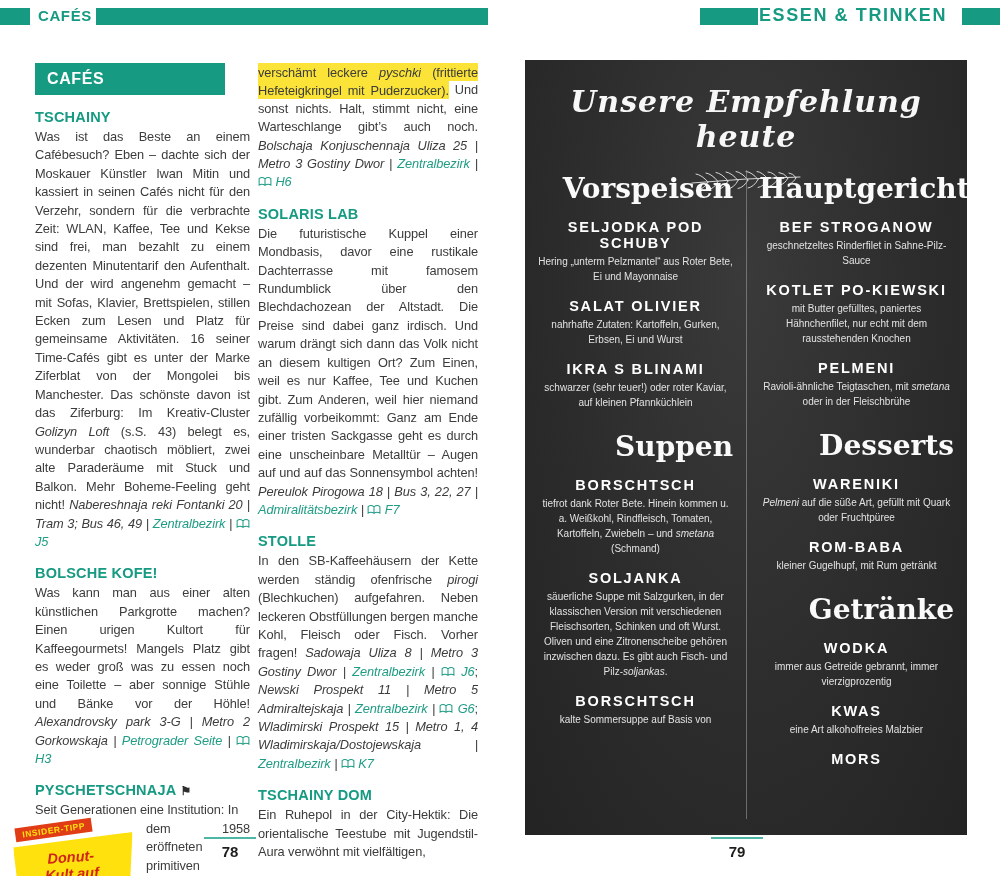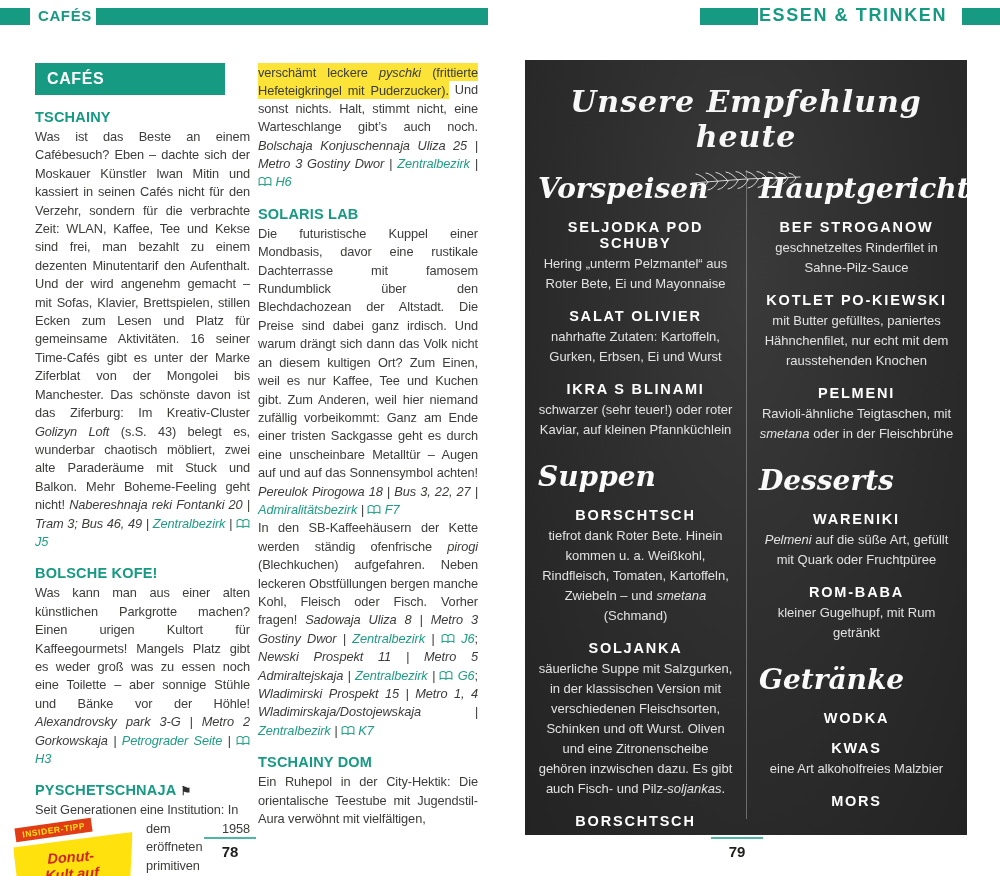--- a/index.html
+++ b/index.html
@@ -58,26 +58,26 @@
   .board{position:absolute;left:525px;top:60px;width:442px;height:775px;color:#f2f2f2;
          background:radial-gradient(ellipse at 50% 28%,#3a3a3a 0%,#2d2d2d 52%,#232323 100%);}
   .b-title{font-family:"DejaVu Serif",serif;font-style:italic;font-weight:700;
            font-size:30px;text-align:center;margin:0;padding-top:24px;letter-spacing:1px;
            color:#f7f7f7;}
   .branch{display:block;margin:13px auto 0;}
   .b-divider{position:absolute;left:50%;top:110px;bottom:16px;width:1px;
              background:#9a9a9a;opacity:.6;}
   .cols{position:absolute;top:106px;left:0;right:0;bottom:8px;display:flex;}
   .mcol{width:50%;padding:0 13px;box-sizing:border-box;overflow:hidden;}
-  .m-title{font-family:"DejaVu Serif",serif;font-style:italic;font-weight:700;
-           font-size:28px;text-align:left;margin:6px 0 14px;color:#fafafa;}
+  .m-title{font-family:"DejaVu Serif",serif;font-weight:700;
+           font-size:28px;text-align:right;margin:6px 0 14px;color:#fafafa;}
   .msec + .msec .m-title{margin-top:20px;}
   .mi{text-align:center;margin-bottom:14px;}
   .mi-name{font-weight:700;font-size:14.5px;letter-spacing:1.8px;color:#fff;margin-bottom:3px;}
-  .mi-desc{font-size:13px;line-height:20px;color:#e2e2e2;}
+  .mi-desc{font-size:10px;line-height:15px;color:#e2e2e2;}
   .mi-desc .i{font-style:italic;}
 
   
   .pageno{position:absolute;bottom:16px;width:54px;text-align:center;color:#1d1d1b;
           font-weight:700;font-size:15px;}
   .pn-line{height:2.5px;background:#4db6a5;width:52px;margin:0 auto 4px;}
   .pn-left{left:203px;}
   .pn-right{left:710px;}
 </style>
 </head>
@@ -137,20 +137,21 @@
       </article>
 
       <article class="art">
         <h3 class="h">SOLARIS LAB</h3>
         <p class="body"><span>Die futuristische Kuppel einer Mondbasis, davor eine rustikale Dachterrasse mit famosem Rundumblick über den Blechdachozean der Altstadt. Die Preise sind dabei ganz irdisch. Und warum drängt sich dann das Volk nicht an diesem kultigen Ort? Zum Einen, weil es nur Kaffee, Tee und Kuchen gibt. Zum Anderen, weil hier niemand zufällig vorbeikommt: Ganz am Ende einer tristen Sackgasse geht es durch eine unscheinbare Metalltür – Augen auf und auf das Sonnensymbol achten! </span><span class="i">Pereulok Pirogowa 18 | Bus 3, 22, 27 | </span><span class="tli">Admiralitätsbezirk</span><span class="i"> | </span><span class="icon-map"><svg width="14" height="11" viewBox="0 0 15 11">
                 <path d="M1.2 2.4 C3 .9 5.6 1 7.5 2.6 C9.4 1 12 .9 13.8 2.4 L13.8 9.4 C12 8.2 9.4 8.2 7.5 9.7 C5.6 8.2 3 8.2 1.2 9.4 Z M7.5 2.6 L7.5 9.7" fill="none" stroke="#1f9c85" stroke-width="1.1"></path>
               </svg></span><span class="tli"> F7</span></p>
       </article>
 
       <article class="art">
+        <h3 class="h">STOLLE</h3>
         <p class="body"><span>In den SB-Kaffeehäusern der Kette werden ständig ofenfrische </span><span class="i">pirogi</span><span> (Blechkuchen) aufgefahren. Neben leckeren Obstfüllungen bergen manche Kohl, Fleisch oder Fisch. Vorher fragen! </span><span class="i">Sadowaja Uliza 8 | Metro 3 Gostiny Dwor | </span><span class="tli">Zentralbezirk</span><span class="i"> | </span><span class="icon-map"><svg width="14" height="11" viewBox="0 0 15 11">
                 <path d="M1.2 2.4 C3 .9 5.6 1 7.5 2.6 C9.4 1 12 .9 13.8 2.4 L13.8 9.4 C12 8.2 9.4 8.2 7.5 9.7 C5.6 8.2 3 8.2 1.2 9.4 Z M7.5 2.6 L7.5 9.7" fill="none" stroke="#1f9c85" stroke-width="1.1"></path>
               </svg></span><span class="tli"> J6</span><span>; </span><span class="i">Newski Prospekt 11 | Metro 5 Admiraltejskaja | </span><span class="tli">Zentralbezirk</span><span class="i"> | </span><span class="icon-map"><svg width="14" height="11" viewBox="0 0 15 11">
                 <path d="M1.2 2.4 C3 .9 5.6 1 7.5 2.6 C9.4 1 12 .9 13.8 2.4 L13.8 9.4 C12 8.2 9.4 8.2 7.5 9.7 C5.6 8.2 3 8.2 1.2 9.4 Z M7.5 2.6 L7.5 9.7" fill="none" stroke="#1f9c85" stroke-width="1.1"></path>
               </svg></span><span class="tli"> G6</span><span>; </span><span class="i">Wladimirski Prospekt 15 | Metro 1, 4 Wladimirskaja/Dostojewskaja | </span><span class="tli">Zentralbezirk</span><span class="i"> | </span><span class="icon-map"><svg width="14" height="11" viewBox="0 0 15 11">
                 <path d="M1.2 2.4 C3 .9 5.6 1 7.5 2.6 C9.4 1 12 .9 13.8 2.4 L13.8 9.4 C12 8.2 9.4 8.2 7.5 9.7 C5.6 8.2 3 8.2 1.2 9.4 Z M7.5 2.6 L7.5 9.7" fill="none" stroke="#1f9c85" stroke-width="1.1"></path>
               </svg></span><span class="tli"> K7</span></p>
       </article>
 
       <article class="art">
@@ -250,20 +251,21 @@
           </div>
           <div class="mi">
             <div class="mi-name">ROM-BABA</div>
             <div class="mi-desc"><span>kleiner Gugelhupf, mit Rum getränkt</span></div>
           </div>
         </div>
         <div class="msec">
           <div class="m-title">Getränke</div>
           <div class="mi">
             <div class="mi-name">WODKA</div>
+            <div class="mi-desc"><span>immer aus Getreide gebrannt, immer vierzigprozentig</span></div>
           </div>
           <div class="mi">
             <div class="mi-name">KWAS</div>
             <div class="mi-desc"><span>eine Art alkoholfreies Malzbier</span></div>
           </div>
           <div class="mi">
             <div class="mi-name">MORS</div>
 
           </div>
         </div>

